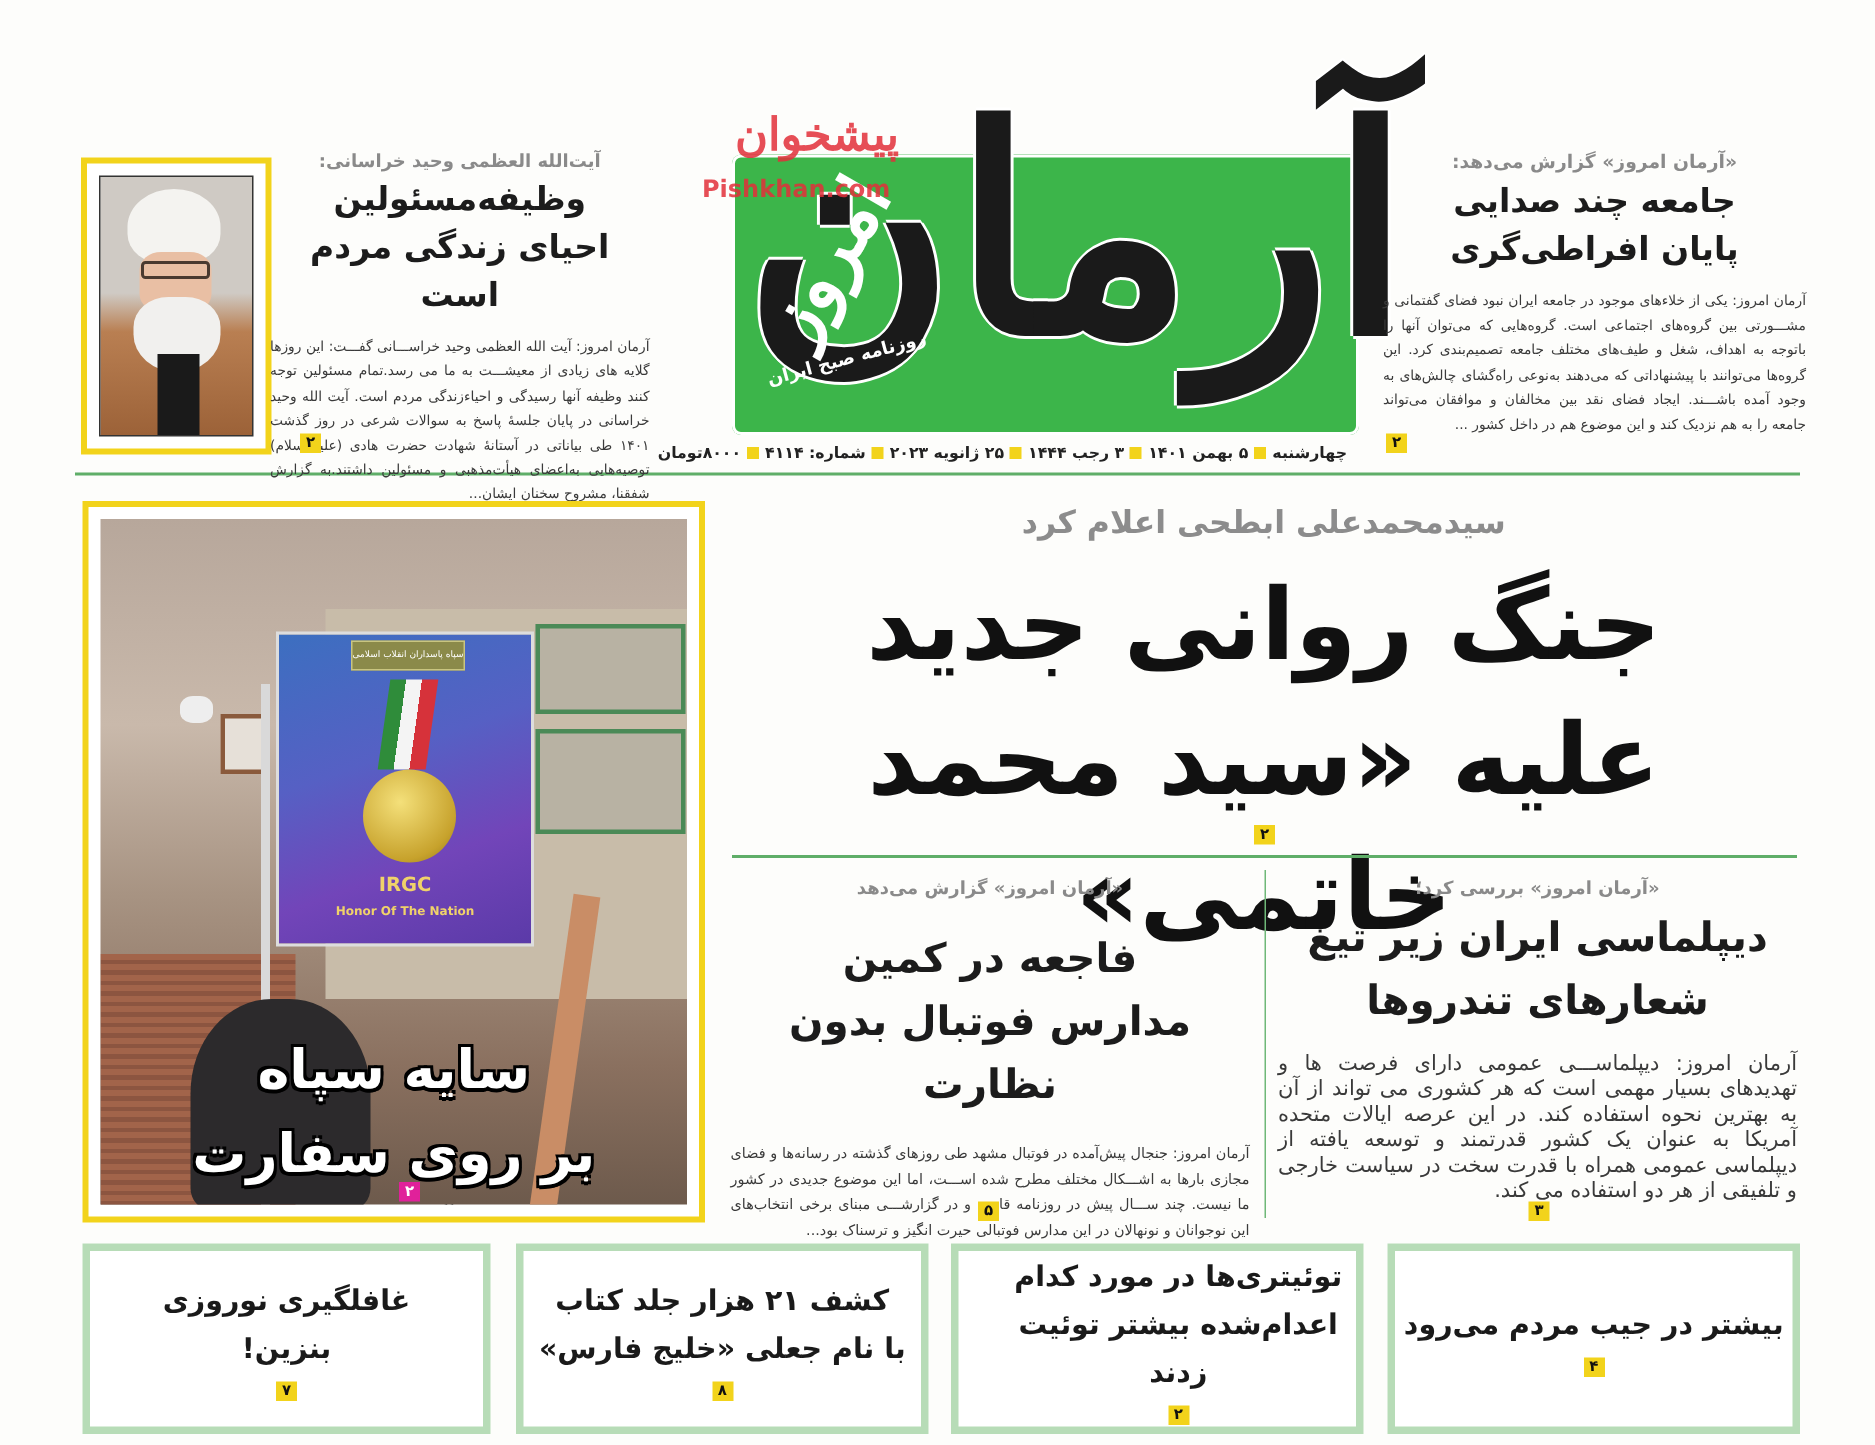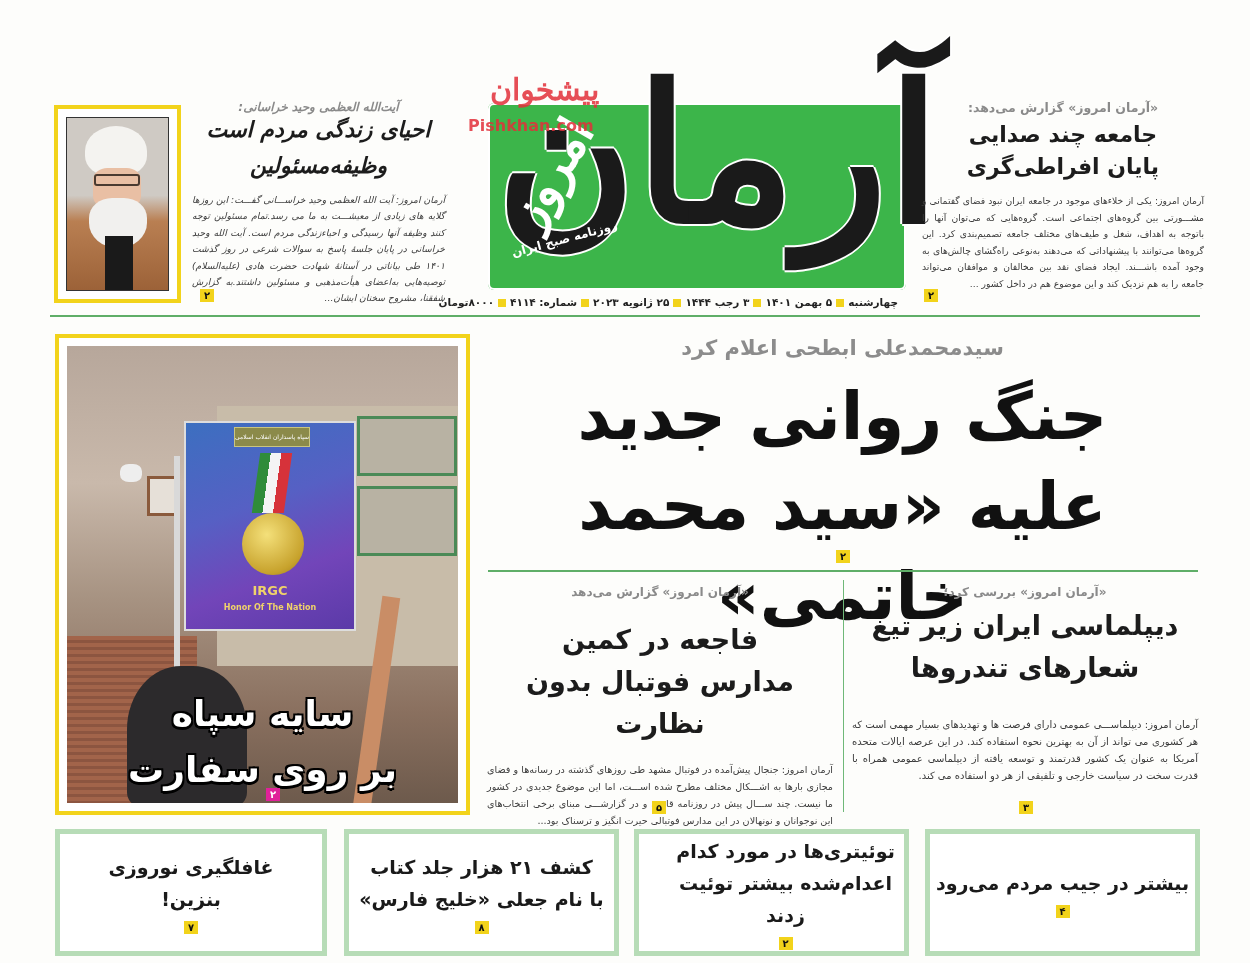--- a/index.html
+++ b/index.html
@@ -136,24 +136,24 @@
 <div class="photo-frame">
   <div class="photo">
     <div class="turban"></div>
     <div class="face"></div>
     <div class="glasses"></div>
     <div class="beard"></div>
     <div class="robe"></div>
   </div>
 </div>
 
-<div class="abs" style="left:192px; top:100px; width:253px;font-style:italic;">
+<div class="abs" style="left:180px; top:100px; width:253px;">
   <div class="kicker" style="font-size:12px;">آیت‌الله العظمی وحید خراسانی:</div>
+  <div class="h-med" style="font-size:22px; line-height:32px; margin-top:4px;">وظیفه‌مسئولین</div>
   <div class="h-med" style="font-size:22px; line-height:32px;">احیای زندگی مردم است</div>
-  <div class="h-med" style="font-size:22px; line-height:32px; margin-top:4px;">وظیفه‌مسئولین</div>
   <div class="body-txt" style="margin-top:10px; font-size:9.2px; line-height:16.4px;">آرمان امروز: آیت الله العظمی وحید خراســـانی گفـــت: این روزها گلایه های زیادی از معیشـــت به ما می رسد.تمام مسئولین توجه کنند وظیفه آنها رسیدگی و احیاءزندگی مردم است. آیت الله وحید خراسانی در پایان جلسهٔ پاسخ به سوالات شرعی در روز گذشت ۱۴۰۱ طی بیاناتی در آستانهٔ شهادت حضرت هادی (علیه‌السلام) توصیه‌هایی به‌اعضای هیأت‌مذهبی و مسئولین داشتند.به گزارش شفقنا، مشروح سخنان ایشان...</div>
 </div>
 <span class="badge abs" style="left:200px; top:289px;">۲</span>
 
 <div class="main-photo-frame">
   <div class="main-photo">
     <div class="mp-building"></div>
     <div class="mp-window" style="left:290px; top:70px; width:100px; height:60px;"></div>
     <div class="mp-window" style="left:290px; top:140px; width:100px; height:70px;"></div>
     <div class="mp-window" style="left:80px; top:130px; width:30px; height:40px; border-color:#8a5a3c; background:#e6e0d8;"></div>
@@ -184,21 +184,21 @@
 </div>
 <span class="badge abs" style="left:836px; top:550px;">۲</span>
 
 <div class="rule-green" style="left:488px; top:570px; width:710px;"></div>
 <div class="col-divider" style="left:843px; top:580px; height:232px;"></div>
 
 <div class="abs" style="left:852px; top:585px; width:346px;">
   <div class="kicker" style="font-size:12px;">«آرمان امروز» بررسی کرد؛</div>
   <div class="h-med" style="font-size:27px; line-height:42px; margin-top:6px;">دیپلماسی ایران زیر تیغ</div>
   <div class="h-med" style="font-size:27px; line-height:42px;">شعارهای تندروها</div>
-  <div class="body-txt" style="margin-top:27px; font-size:10px; line-height:17px;">آرمان امروز: دیپلماســـی عمومی دارای فرصت ها و تهدیدهای بسیار مهمی است که هر کشوری می تواند از آن به بهترین نحوه استفاده کند. در این عرصه ایالات متحده آمریکا به عنوان یک کشور قدرتمند و توسعه یافته از دیپلماسی عمومی همراه با قدرت سخت در سیاست خارجی و تلفیقی از هر دو استفاده می کند.</div>
+  <div class="body-txt" style="margin-top:12px; font-size:14px; line-height:17px;">آرمان امروز: دیپلماســـی عمومی دارای فرصت ها و تهدیدهای بسیار مهمی است که هر کشوری می تواند از آن به بهترین نحوه استفاده کند. در این عرصه ایالات متحده آمریکا به عنوان یک کشور قدرتمند و توسعه یافته از دیپلماسی عمومی همراه با قدرت سخت در سیاست خارجی و تلفیقی از هر دو استفاده می کند.</div>
 </div>
 <span class="badge abs" style="left:1019px; top:801px;">۳</span>
 
 <div class="abs" style="left:487px; top:585px; width:346px;">
   <div class="kicker" style="font-size:12px;">«آرمان امروز» گزارش می‌دهد</div>
   <div class="h-med" style="font-size:27px; line-height:42px; margin-top:20px;">فاجعه در کمین</div>
   <div class="h-med" style="font-size:27px; line-height:42px;">مدارس فوتبال بدون نظارت</div>
   <div class="body-txt" style="margin-top:16px; font-size:9.6px; line-height:17px;">آرمان امروز: جنجال پیش‌آمده در فوتبال مشهد طی روزهای گذشته در رسانه‌ها و فضای مجازی بارها به اشـــکال مختلف مطرح شده اســـت، اما این موضوع جدیدی در کشور ما نیست. چند ســـال پیش در روزنامه قانون و در گزارشـــی مبنای برخی انتخاب‌های این نوجوانان و نونهالان در این مدارس فوتبالی حیرت انگیز و ترسناک بود...</div>
 </div>
 <span class="badge abs" style="left:652px; top:801px;">۵</span>

